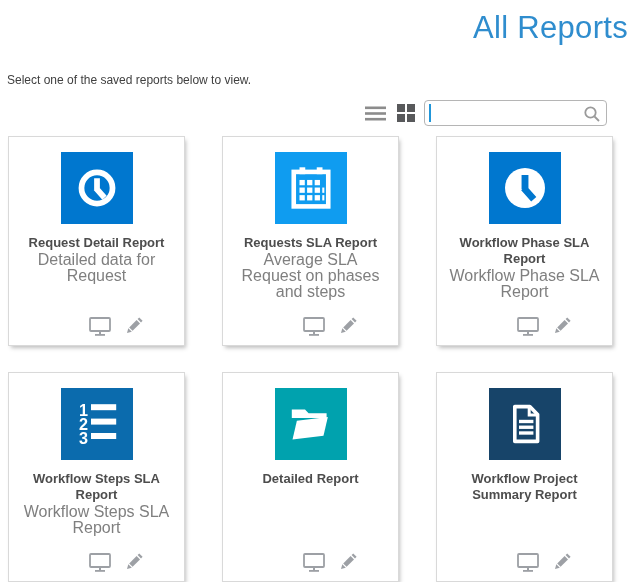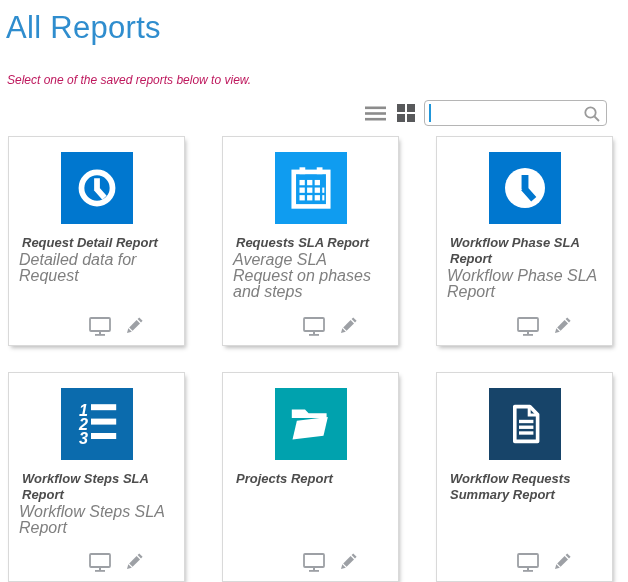--- a/index.html
+++ b/index.html
@@ -5,26 +5,26 @@
   * { box-sizing: border-box; margin: 0; padding: 0; }
   html, body { width: 628px; height: 582px; background: #fff; overflow: hidden; }
   body { font-family: "Liberation Sans", sans-serif; position: relative; }
 
   .page-title {
     font-size: 31px;
     font-weight: 300;
     color: #2f8dce;
     margin: 10px 0 0 6px;
     letter-spacing: 0.3px;
+    text-align: right;
   }
   .page-subtitle {
     font-size: 12px;
-    color: #be185d;
+    color: #404040;
     margin: 27px 0 0 7px;
-    font-style: italic;
   }
 
   .controls-row {
     display: flex;
     justify-content: flex-end;
     align-items: center;
     margin: 13px 21px 0 0;
   }
   .view-toggle { display: flex; align-items: center; gap: 9px; margin-right: 8px; }
   .icon-btn { display: inline-flex; align-items: center; justify-content: center; cursor: pointer; }
@@ -67,22 +67,22 @@
     column-gap: 37px;
     row-gap: 26px;
     margin: 10px 0 0 8px;
   }
   .report-card {
     height: 210px;
     background: #fff;
     border: 1px solid #d9d9d9;
     box-shadow: 2px 3px 4px -1px rgba(0,0,0,0.25);
     position: relative;
+    text-align: center;
     cursor: pointer;
-    font-style: italic;
   }
   .tile {
     width: 72px;
     height: 72px;
     margin: 15px auto 0;
     display: flex;
     align-items: center;
     justify-content: center;
   }
   .card-title {
@@ -280,21 +280,21 @@
     </div>
   </div>
 
   <div class="report-card">
     <div class="tile" style="background: rgb(0, 162, 174); color: rgb(0, 162, 174);">
         <svg width="48" height="48" viewBox="0 0 40 40">
     <path d="M4 8 h11 l3 3 h15 v4 H4 z" fill="#fff"></path>
     <polygon points="9,16 35,16 29.5,31 3.5,31" fill="#fff" transform="rotate(-7 20 23)"></polygon>
   </svg>
       </div>
-    <div class="card-title">Projects Report</div>
+    <div class="card-title">Detailed Report</div>
     <div class="card-subtitle"></div>
     <div class="card-footer">
       <span class="icon-btn">
           <svg width="26" height="22" viewBox="0 0 26 22">
     <rect x="3" y="3" width="20" height="13" rx="1" fill="none" stroke="currentColor" stroke-width="1.8"></rect>
     <rect x="12" y="16" width="2" height="3" fill="currentColor"></rect>
     <rect x="8" y="19" width="10" height="1.8" fill="currentColor"></rect>
   </svg>
         </span>
       <span class="icon-btn">
@@ -312,21 +312,21 @@
         <svg width="48" height="48" viewBox="0 0 40 40">
     <path d="M11.5 5.5 H24 L30.5 12 V34.5 H11.5 Z" fill="none" stroke="#fff" stroke-width="3" stroke-linejoin="round"></path>
     <path d="M23.5 5.5 V12.5 H30.5" fill="none" stroke="#fff" stroke-width="2.5"></path>
     <g fill="#fff">
       <rect x="15" y="16.5" width="12" height="2.8"></rect>
       <rect x="15" y="21.3" width="12" height="2.8"></rect>
       <rect x="15" y="26.1" width="12" height="2.8"></rect>
     </g>
   </svg>
       </div>
-    <div class="card-title">Workflow Requests Summary Report</div>
+    <div class="card-title">Workflow Project Summary Report</div>
     <div class="card-subtitle"></div>
     <div class="card-footer">
       <span class="icon-btn">
           <svg width="26" height="22" viewBox="0 0 26 22">
     <rect x="3" y="3" width="20" height="13" rx="1" fill="none" stroke="currentColor" stroke-width="1.8"></rect>
     <rect x="12" y="16" width="2" height="3" fill="currentColor"></rect>
     <rect x="8" y="19" width="10" height="1.8" fill="currentColor"></rect>
   </svg>
         </span>
       <span class="icon-btn">

